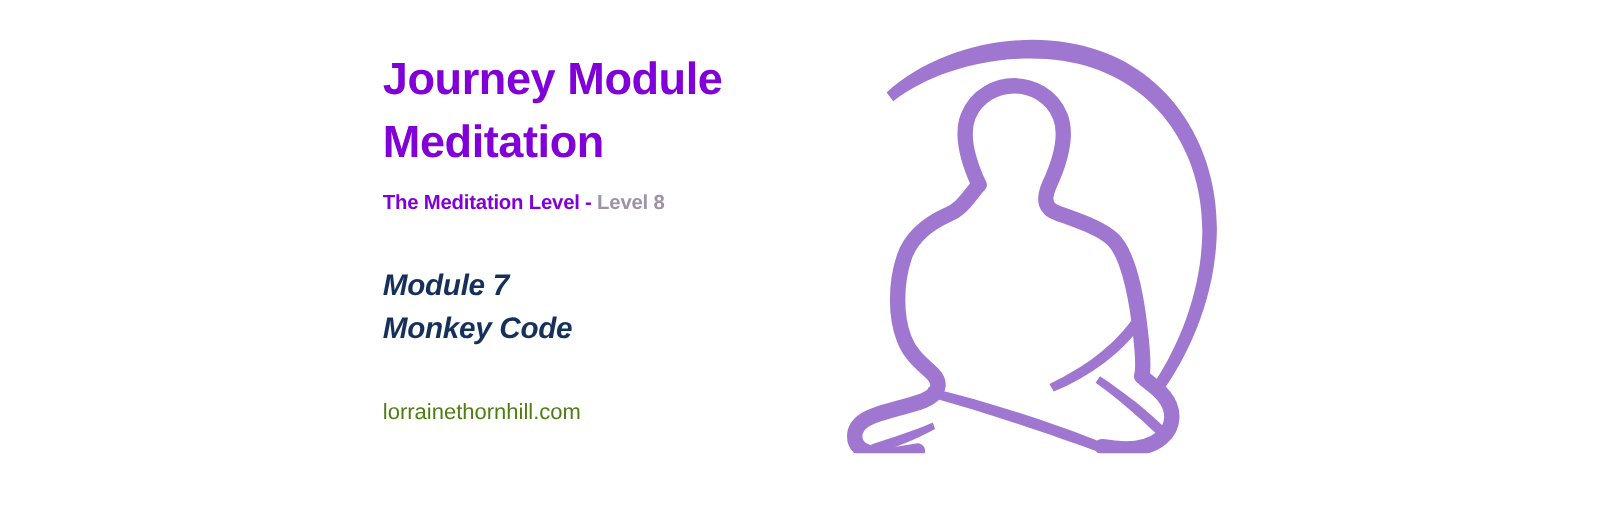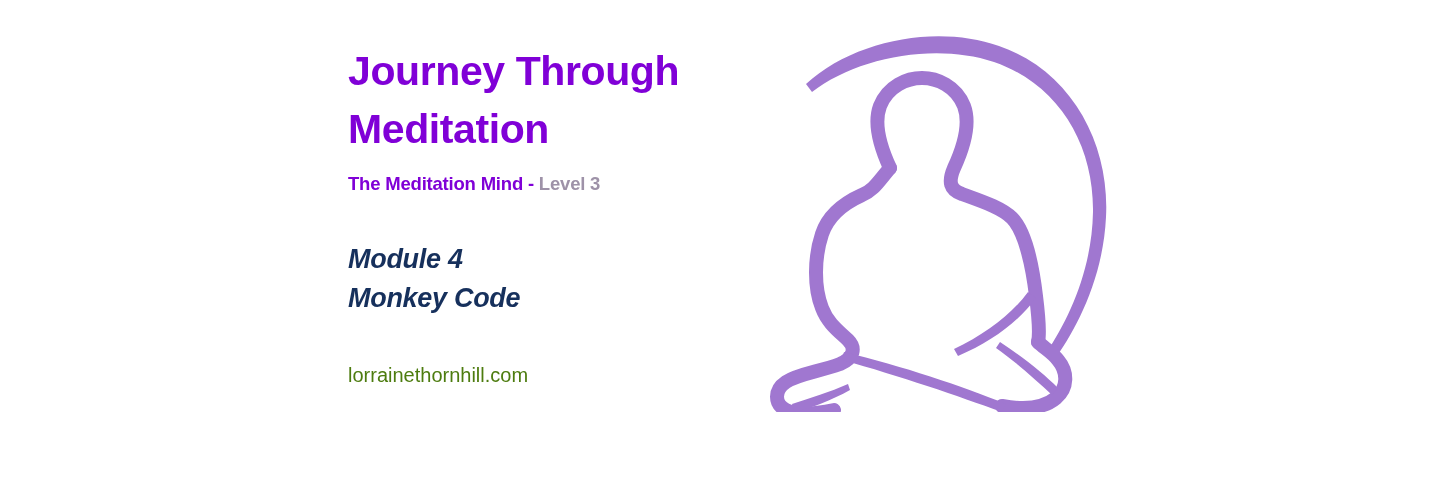--- a/index.html
+++ b/index.html
@@ -87,28 +87,28 @@
     height: 100%;
   }
 </style>
 </head>
 <body>
 
 <div class="slide">
 
   <div class="text-block">
 
-    <h1 class="course-title">Journey Through Meditation</h1>
+    <h1 class="course-title">Journey Module Meditation</h1>
 
     <p class="series-line">
-      <span class="series-name">The Meditation Mind - </span><span class="series-level">Level 3</span>
+      <span class="series-name">The Meditation Level - </span><span class="series-level">Level 8</span>
     </p>
 
     <div class="module-block">
-      <p class="module-line">Module 4</p>
+      <p class="module-line">Module 7</p>
       <p class="module-line">Monkey Code</p>
     </div>
 
     <p class="website">lorrainethornhill.com</p>
 
   </div>
 
   <div class="illustration">
     <svg viewBox="0 0 370 390" xmlns="http://www.w3.org/2000/svg">
 

